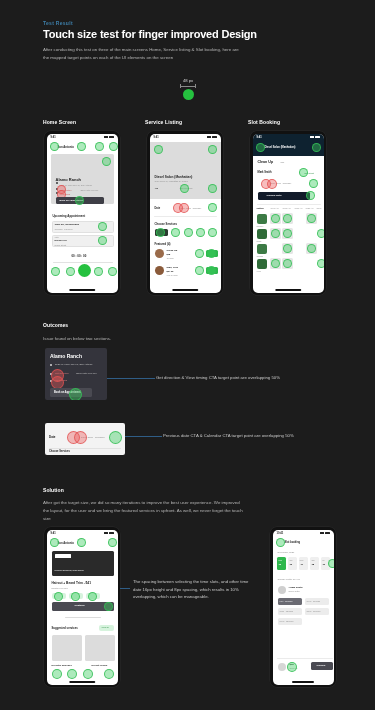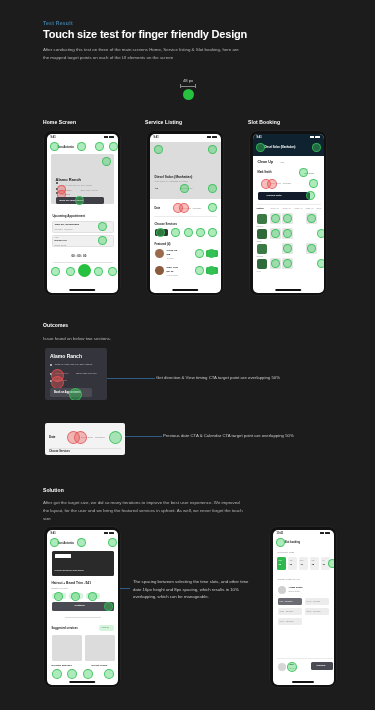--- a/index.html
+++ b/index.html
@@ -73,21 +73,21 @@
 
   .zoomcard { position:absolute; background:#f1f1f1; border-radius:2px; overflow:hidden; }
   .zoomcard.dark { background:#34343c; }
 </style>
 </head>
 <body>
 
 <div class="page">
 
   <div class="eyebrow">Test Result</div>
-  <div class="title">Touch size test for finger friendly Design</div>
+  <div class="title">Touch size test for finger improved Design</div>
   <div class="subtitle">After conducting this test on three of the main screens Home, Service listing &amp; Slot booking, here are the mapped target points on each of the UI elements on the screen</div>
 
   <div class="marker">
     <div class="mlabel">48 px</div>
     <div class="mline">
         <span class="mcapr"></span>
       </div>
     <div class="dot"></div>
   </div>
 

